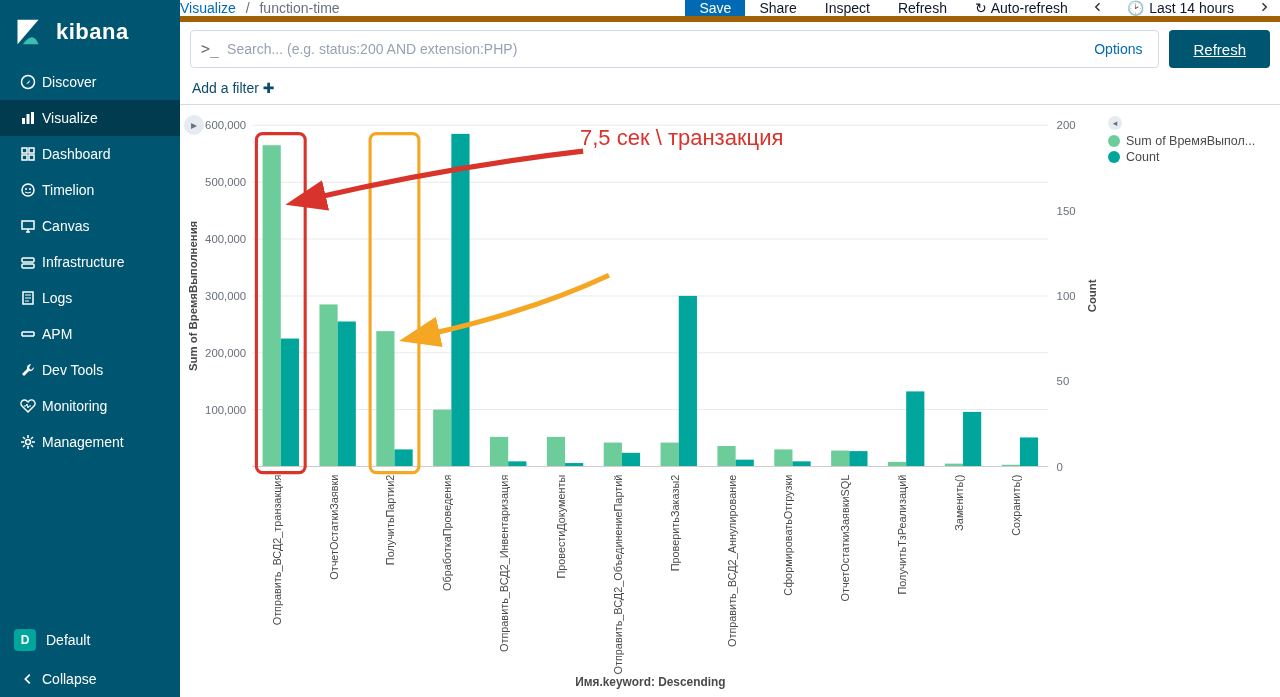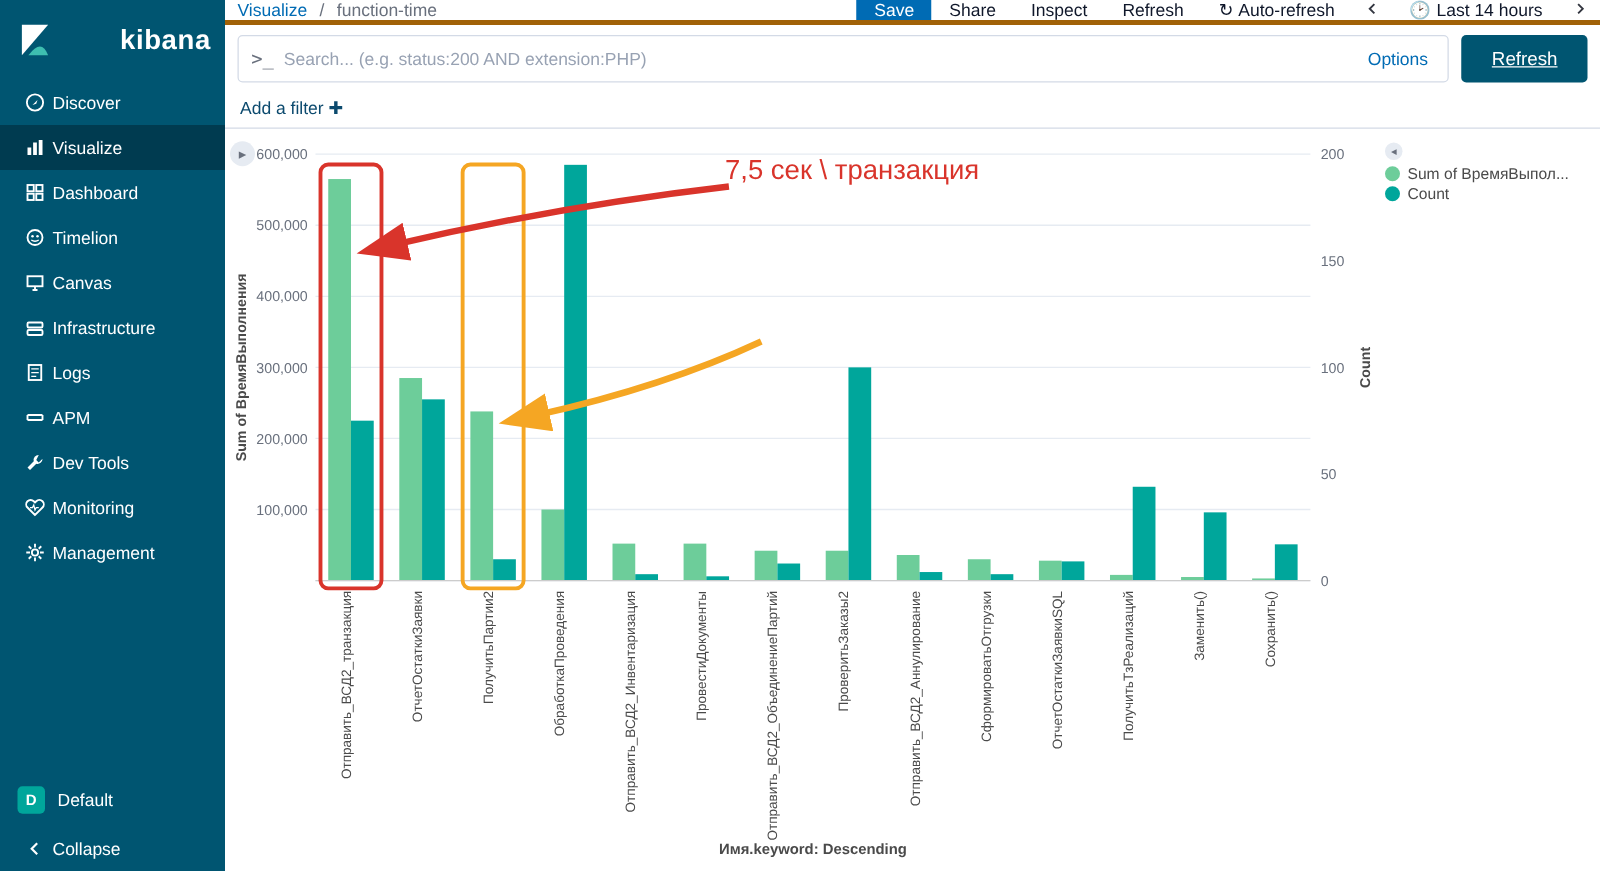--- a/index.html
+++ b/index.html
@@ -17,21 +17,20 @@
     width: 180px;
     background: #005571;
     color: #fff;
     display: flex; flex-direction: column;
   }
   .brand {
     display: flex; align-items: center;
     padding: 18px 14px 18px 14px;
     font-size: 22px; font-weight: 600;
     letter-spacing: 0.5px;
-    gap: 40px;
   }
   .brand-logo {
     width: 28px; height: 28px; margin-right: 14px;
     display: inline-flex; align-items: center; justify-content: center;
   }
   .nav { flex: 1; }
   .nav-item {
     display: flex; 
     padding: 10px 14px;
     cursor: pointer;
@@ -48,23 +47,22 @@
      display:inline-flex; align-items:center; justify-content:center;
      font-size:12px; font-weight:600; margin-right:10px;
   }
   .collapse-item { display:flex; align-items:center; padding:10px 14px; cursor:pointer;}
   .collapse-item .nav-icon { width:28px; display:inline-flex; justify-content:center;}
   
   .main { flex:1; display:flex; flex-direction:column; position:relative; }
   
   .topbar {
     display:flex; align-items:center;
-    border-bottom:4px solid #a16207;
+    border-bottom:6px solid #a16207;
     height: 32px;
-    padding-left: 10px;
   }
   .breadcrumb { font-size:14px; color:#006bb4;}
   .breadcrumb .sep { color:#69707d; margin: 0 6px;}
   .breadcrumb .current { color:#69707d;}
   .topbar-spacer { flex:1;}
   .top-actions { display:flex; align-items:flex-start; height:100%;}
   .top-action {
     padding: 0 14px; display:flex; align-items:center;
     color:#0f172a; cursor:pointer; font-size:14px;
   }

